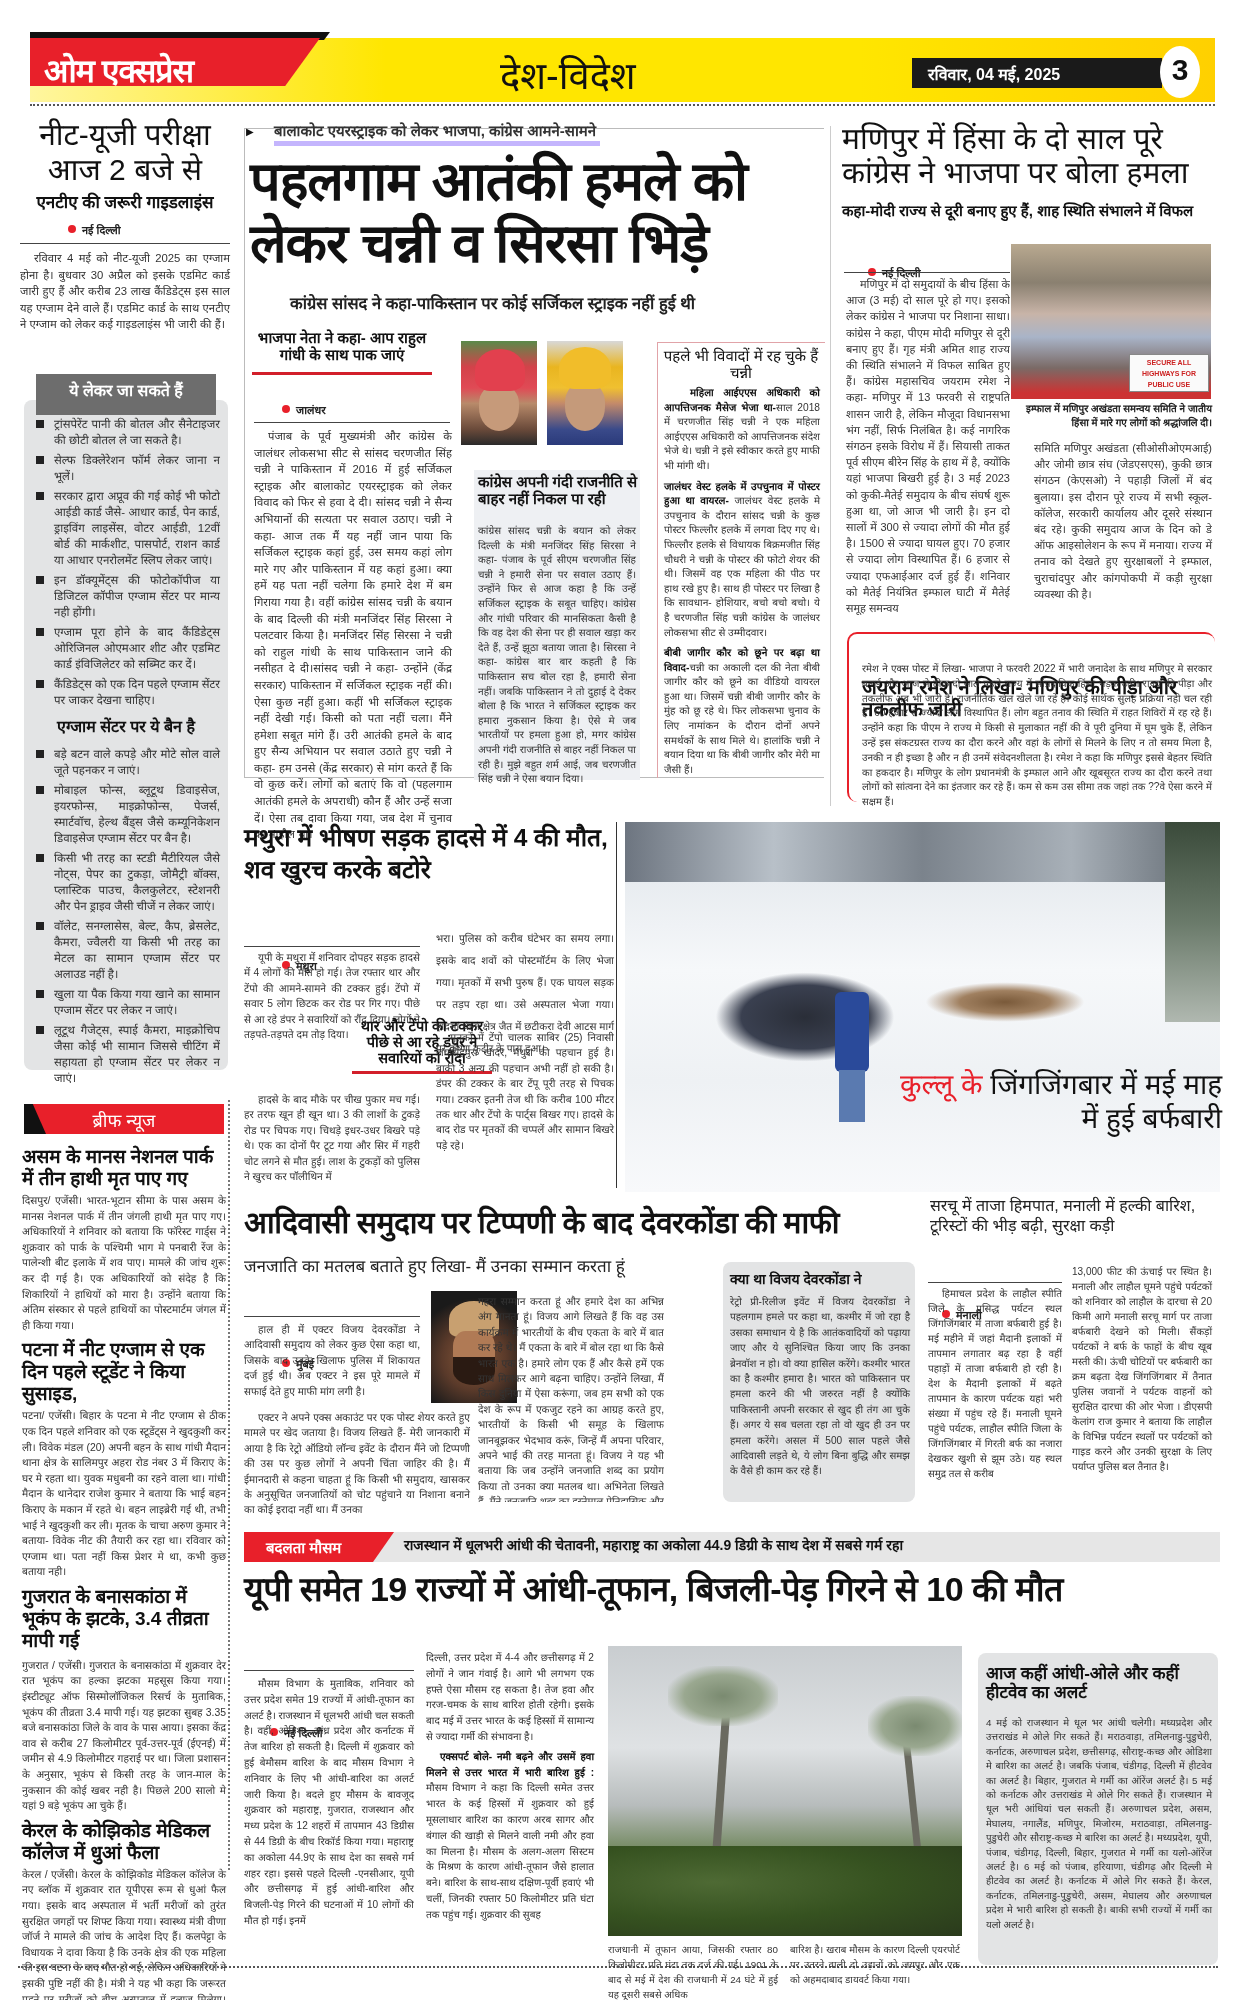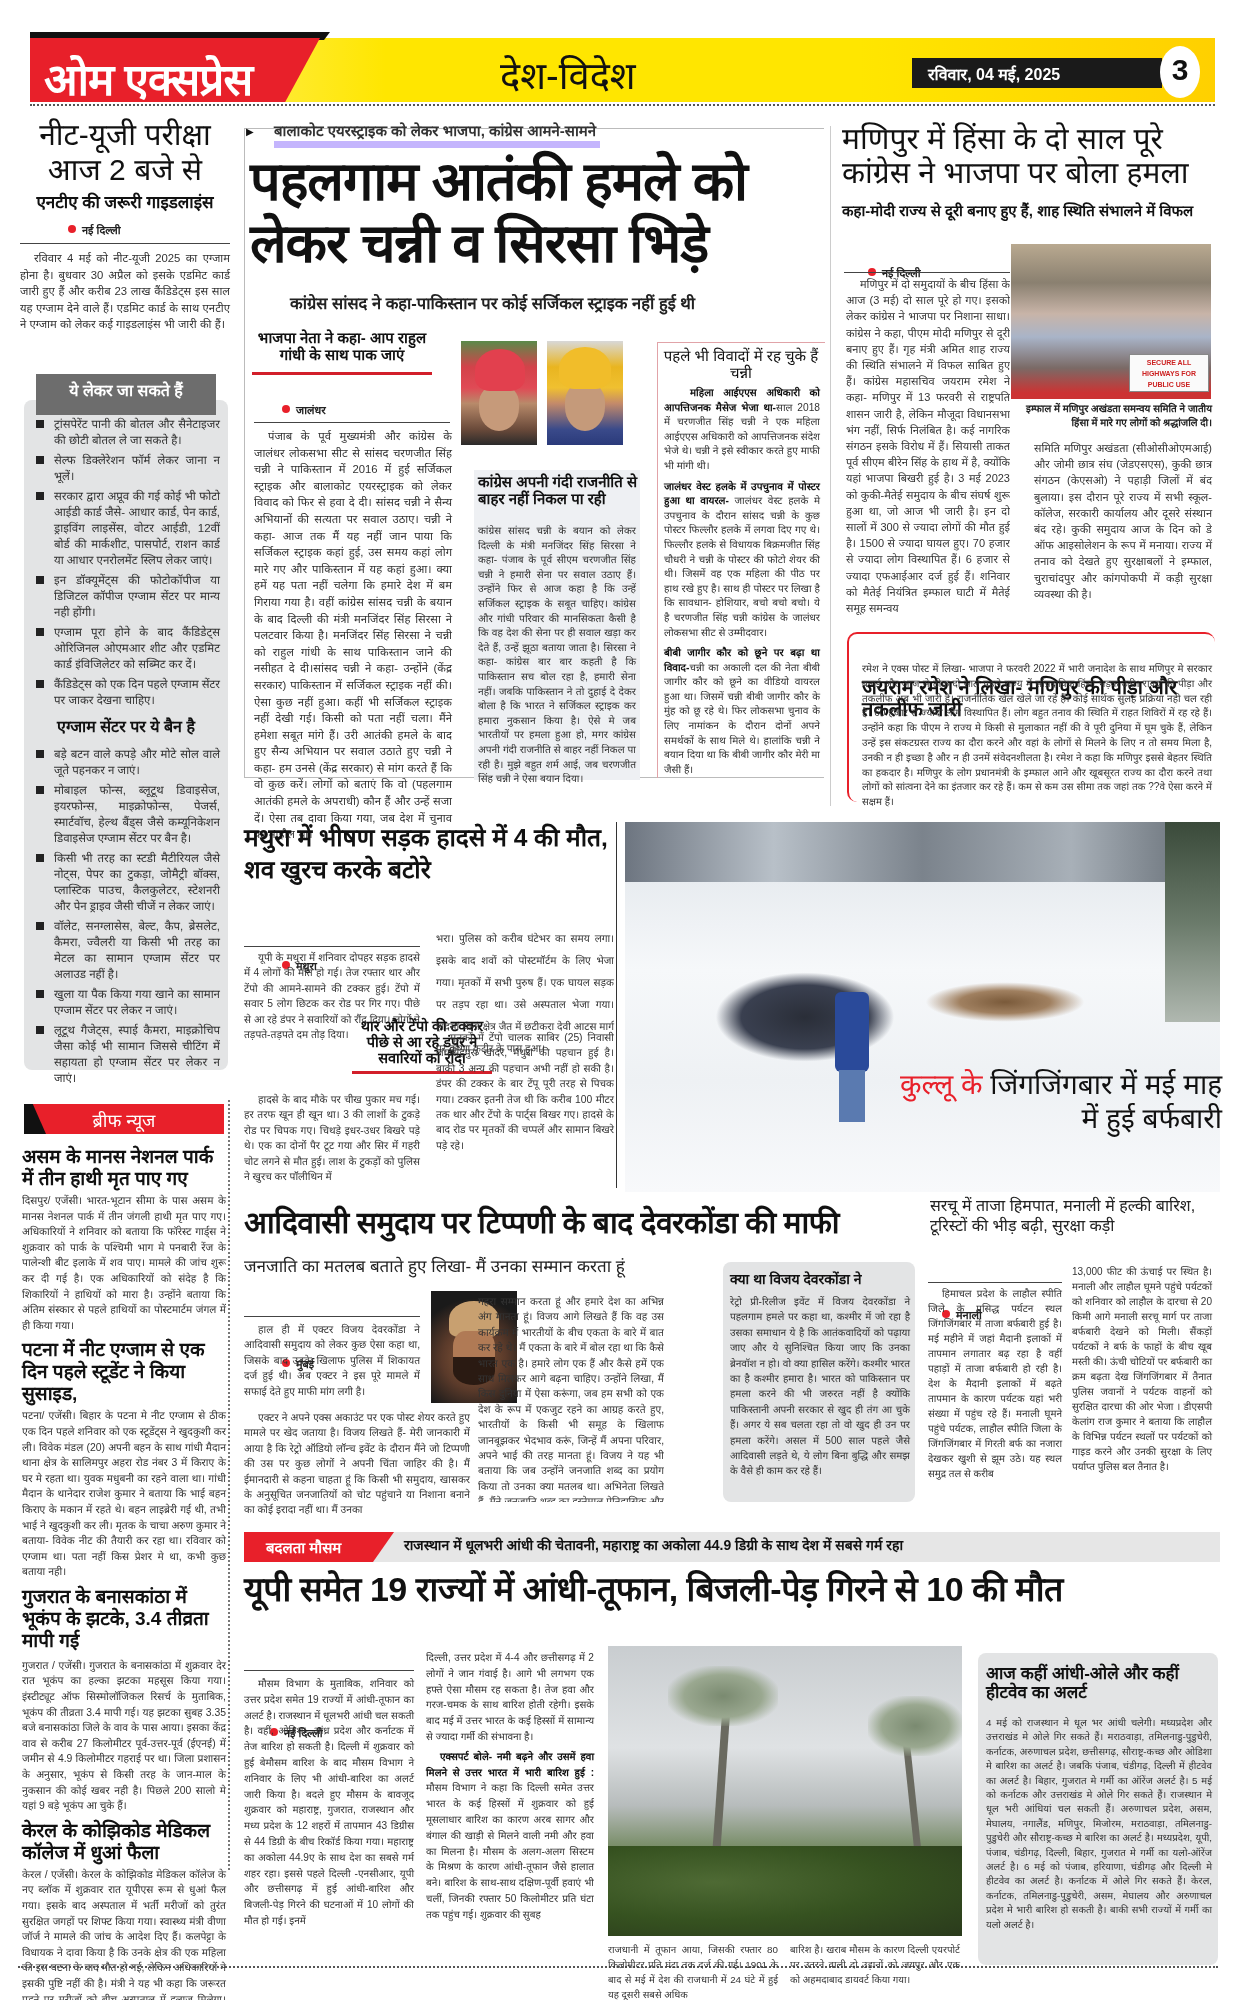--- a/index.html
+++ b/index.html
@@ -1,19 +1,19 @@
 <!DOCTYPE html>
 <html><head>
 <meta charset="utf-8">
 <style>
 *{box-sizing:border-box;margin:0;padding:0}
 body{width:1233px;height:2000px;background:#fff;font-family:"Liberation Sans","DejaVu Sans",sans-serif;color:#1a1a1a;position:relative;overflow:hidden}
 .abs{position:absolute}
 .mast{left:30px;top:38px;width:1185px;height:64px;background:linear-gradient(90deg,#fff6a0 0%,#ffe600 30%,#ffe600 70%,#ffd000 100%);}
-.brand{left:30px;top:38px;width:290px;height:64px;background:#e8202a;clip-path:polygon(0 0,100% 0,88% 100%,0 100%);color:#fff;font-weight:bold;font-size:44px;padding:10px 0 0 14px;letter-spacing:-1px}
+.brand{left:30px;top:38px;width:290px;height:48px;background:#e8202a;clip-path:polygon(0 0,100% 0,88% 100%,0 100%);color:#fff;font-weight:bold;font-size:32px;padding:10px 0 0 14px;letter-spacing:-1px}
 .brand-shadow{left:30px;top:32px;width:300px;height:8px;background:#111;clip-path:polygon(0 0,100% 0,98% 100%,0 100%)}
 .section{left:500px;top:48px;font-size:38px;color:#111;font-weight:normal}
 .datebox{left:912px;top:58px;width:250px;height:30px;background:#1a1a1a;color:#fff;font-size:16px;padding:5px 0 0 16px;font-weight:bold}
 .pagenum{left:1160px;top:46px;width:40px;height:52px;background:#fff;border-radius:50%;font-size:30px;font-weight:bold;text-align:center;padding-top:7px;color:#111}
 .dots{border-top:2px dotted #555}
 .txt{font-size:11.3px;line-height:16.6px;color:#333;text-align:justify}
 .hd{font-weight:bold;color:#111;line-height:1.12}
 .dateline{font-size:11px;font-weight:bold;color:#222;padding-left:26px;position:relative}
 .dateline:before{content:"";position:absolute;left:12px;top:3px;width:8px;height:8px;border-radius:50%;background:#e8202a}
 .rule{border-top:1px solid #444}
@@ -80,21 +80,21 @@
     <div style="margin-bottom: 6px;">
       <div style="font-weight: bold; font-size: 19px; line-height: 22px; color: rgb(17, 17, 17); margin-bottom: 3px;">केरल के कोझिकोड मेडिकल कॉलेज में धुआं फैला</div>
       <div style="font-size: 10.4px; line-height: 15.6px; color: rgb(51, 51, 51); text-align: justify;">केरल / एजेंसी। केरल के कोझिकोड मेडिकल कॉलेज के नए ब्लॉक में शुक्रवार रात यूपीएस रूम से धुआं फैल गया। इसके बाद अस्पताल में भर्ती मरीजों को तुरंत सुरक्षित जगहों पर शिफ्ट किया गया। स्वास्थ्य मंत्री वीणा जॉर्ज ने मामले की जांच के आदेश दिए हैं। कलपेट्टा के विधायक ने दावा किया है कि उनके क्षेत्र की एक महिला की इस घटना के बाद मौत हो गई, लेकिन अधिकारियों ने इसकी पुष्टि नहीं की है। मंत्री ने यह भी कहा कि जरूरत पड़ने पर मरीजों को बीच अस्पताल में इलाज मिलेगा। इस घटना की पूरी जानकारी का इंतजार है।</div>
     </div>
   </div>
 <div class="abs" style="left:228px;top:1100px;height:770px;border-left:2px dotted #777"></div>
 <div class="abs dots" style="left:18px;top:1966px;width:1200px"></div>
 
 <div class="abs" style="left:244px;top:128px;width:580px;height:650px;border:1px solid #bbb;border-right:none"></div>
 <div class="abs" style="left:246px;top:126px;font-size:10px;color:#111">▶</div>
-<div class="abs" style="left:274px;top:120px;font-size:15px;color:#333;font-weight:bold;border-bottom:7px solid #c4b5fd;padding:0 4px 1px 0">बालाकोट एयरस्ट्राइक को लेकर भाजपा, कांग्रेस आमने-सामने</div>
+<div class="abs" style="left:274px;top:120px;font-size:15px;color:#333;font-weight:bold;border-bottom:5px solid #c4b5fd;padding:0 4px 1px 0">बालाकोट एयरस्ट्राइक को लेकर भाजपा, कांग्रेस आमने-सामने</div>
 <div class="abs hd" style="left:250px;top:150px;width:570px;font-size:54px;line-height:62px;letter-spacing:-1px">पहलगाम आतंकी हमले को लेकर चन्नी व सिरसा भिड़े</div>
 <div class="abs hd" style="left:290px;top:294px;font-size:16.5px;color:#222">कांग्रेस सांसद ने कहा-पाकिस्तान पर कोई सर्जिकल स्ट्राइक नहीं हुई थी</div>
 
 <div class="abs hd" style="left:252px;top:330px;width:180px;text-align:center;font-size:15px;padding-bottom:8px;border-bottom:3px solid #d21f2a">भाजपा नेता ने कहा- आप राहुल गांधी के साथ पाक जाएं</div>
 <div class="abs dateline" style="left:270px;top:402px">जालंधर</div>
 <div class="abs rule" style="left:254px;top:422px;width:196px"></div>
 <div class="abs txt" style="left:254px;top:428px;width:198px;text-indent:14px">पंजाब के पूर्व मुख्यमंत्री और कांग्रेस के जालंधर लोकसभा सीट से सांसद चरणजीत सिंह चन्नी ने पाकिस्तान में 2016 में हुई सर्जिकल स्ट्राइक और बालाकोट एयरस्ट्राइक को लेकर विवाद को फिर से हवा दे दी। सांसद चन्नी ने सैन्य अभियानों की सत्यता पर सवाल उठाए। चन्नी ने कहा- आज तक मैं यह नहीं जान पाया कि सर्जिकल स्ट्राइक कहां हुई, उस समय कहां लोग मारे गए और पाकिस्तान में यह कहां हुआ। क्या हमें यह पता नहीं चलेगा कि हमारे देश में बम गिराया गया है। वहीं कांग्रेस सांसद चन्नी के बयान के बाद दिल्ली की मंत्री मनजिंदर सिंह सिरसा ने पलटवार किया है। मनजिंदर सिंह सिरसा ने चन्नी को राहुल गांधी के साथ पाकिस्तान जाने की नसीहत दे दी।सांसद चन्नी ने कहा- उन्होंने (केंद्र सरकार) पाकिस्तान में सर्जिकल स्ट्राइक नहीं की। ऐसा कुछ नहीं हुआ। कहीं भी सर्जिकल स्ट्राइक नहीं देखी गई। किसी को पता नहीं चला। मैंने हमेशा सबूत मांगे हैं। उरी आतंकी हमले के बाद हुए सैन्य अभियान पर सवाल उठाते हुए चन्नी ने कहा- हम उनसे (केंद्र सरकार) से मांग करते हैं कि वो कुछ करें। लोगों को बताएं कि वो (पहलगाम आतंकी हमले के अपराधी) कौन हैं और उन्हें सजा दें। ऐसा तब दावा किया गया, जब देश में चुनाव का माहौल था।</div>
 
 <div class="abs photo" style="left:461px;top:341px;width:76px;height:104px;background:linear-gradient(180deg,#5a8a4a 0%,#d3424a 25%,#e04a55 45%,#b88a6a 60%,#6a4a3a 85%,#2a2a2a 100%)">
   <div style="position:absolute;left:18px;top:44px;width:40px;height:46px;background:#c69a7a;border-radius:40% 40% 50% 50%"></div>

